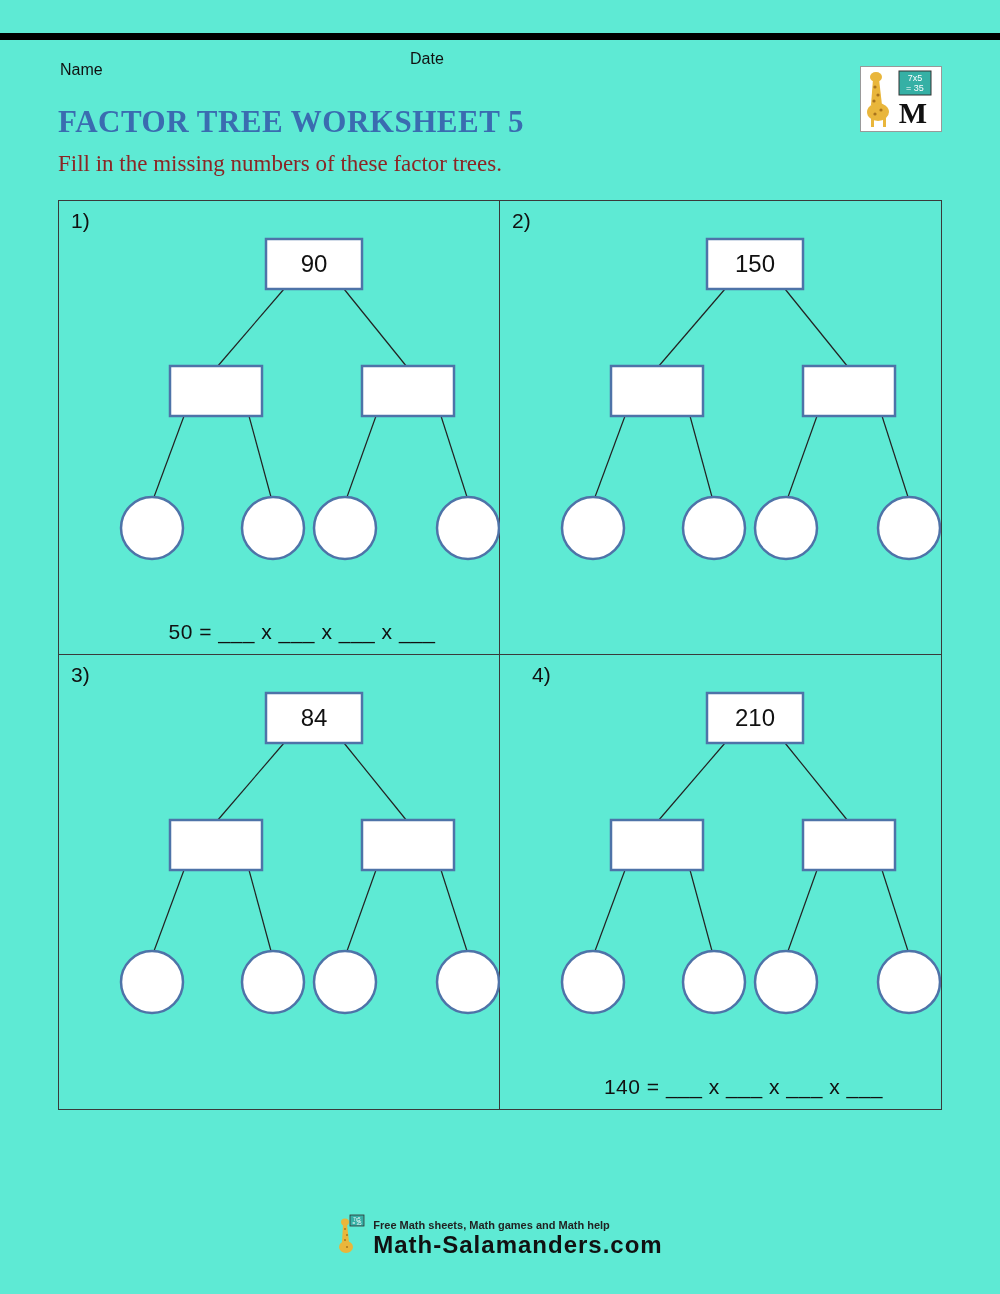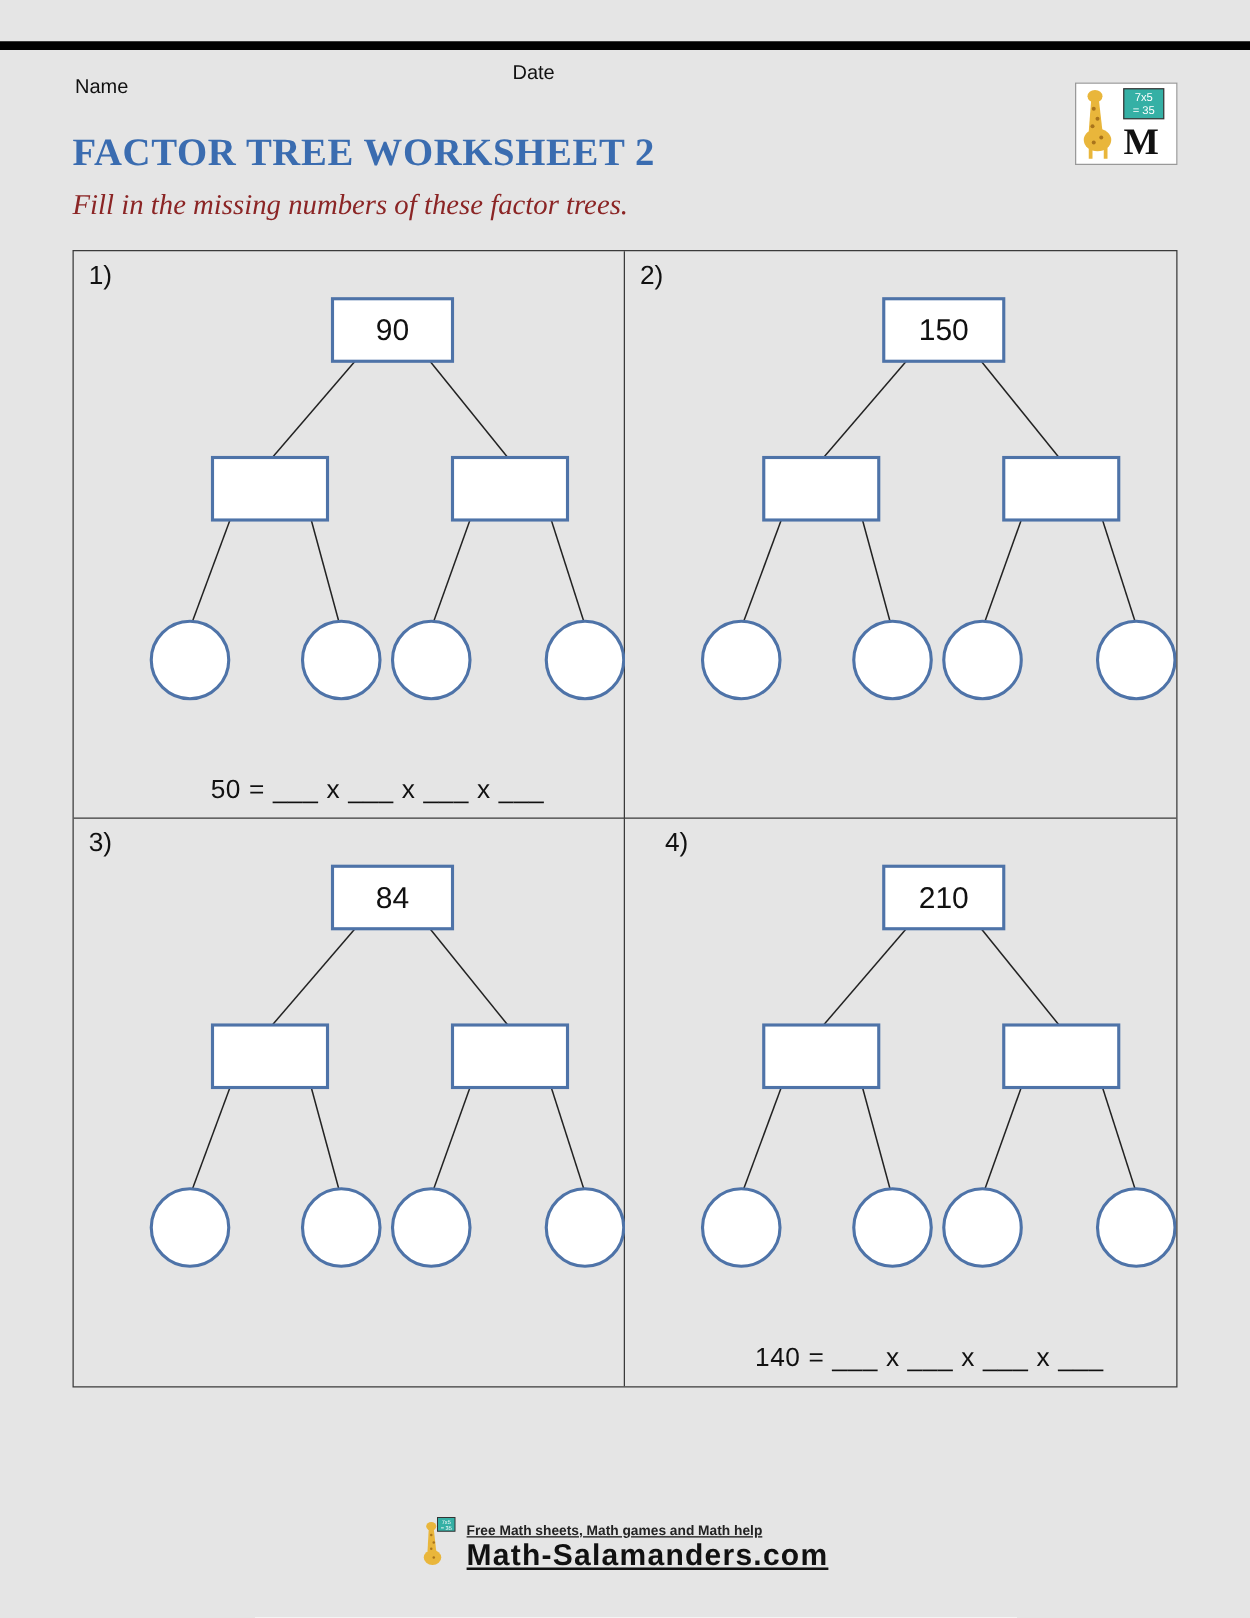--- a/index.html
+++ b/index.html
@@ -1,36 +1,36 @@
 <!DOCTYPE html>
 <html><head>
 <meta charset="utf-8">
 <style>
   html,body { margin:0; padding:0; background:#fff; }
   .page {
-    position:relative; width:1000px; height:1294px; background:#e5e5e5;
+    position:relative; width:1000px; height:1294px; background:#5eead4;
     font-family:"Liberation Sans", sans-serif; overflow:hidden; color:#111;
   }
   .top-rule { position:absolute; top:33px; left:0; width:1000px; height:7px; background:#000; }
   .name-label { position:absolute; top:61px; left:60px; font-size:16px; }
   .date-label { position:absolute; top:50px; left:410px; font-size:16px; }
 
   .header-logo {
     position:absolute; top:66px; left:860px; width:80px; height:64px;
     border:1px solid #999; background:#fff;
   }
 
   .title {
     position:absolute; top:104px; left:58px;
     font-family:"Liberation Serif", serif; font-size:31px; font-weight:600;
     color:#3a6cb0; letter-spacing:0.5px;
   }
   .subtitle {
     position:absolute; top:151px; left:58px;
-    font-family:"Liberation Serif", serif; font-style:italic;
+    font-family:"Liberation Serif", serif; 
     font-size:23px; color:#8b2525;
   }
 
   .grid {
     position:absolute; top:200px; left:58px; width:884px; height:910px;
     border:1.5px solid #3a3a3a; box-sizing:border-box;
     display:grid; grid-template-columns:1fr 1fr; grid-template-rows:1fr 1fr;
   }
   .cell { position:relative; box-sizing:border-box; }
   .cell.c1 { border-right:1.5px solid #3a3a3a; border-bottom:1.5px solid #3a3a3a; }
@@ -41,21 +41,21 @@
   .tree { position:absolute; top:0; left:0; }
   .tree text { font-family:"Liberation Sans", sans-serif; }
   .equation {
     position:absolute; bottom:10px; left:0; width:100%;
     text-align:center; font-size:21px; padding-left:46px; box-sizing:border-box;
     letter-spacing:0.5px;
   }
 
   .footer {
     position:absolute; top:1213px; left:0; width:1000px;
-    display:flex; justify-content:center; align-items:flex-start; gap:8px;text-decoration:underline;
+    display:flex; justify-content:center; align-items:center; gap:8px;
   }
   .footer-text { display:flex; flex-direction:column; }
   .tagline { font-size:11px; font-weight:700; color:#222; margin-top:6px; }
   .site { font-size:24px; font-weight:800; letter-spacing:1px; color:#111; }
 </style>
 </head>
 <body>
 
 <div class="page">
 
@@ -77,21 +77,21 @@
           <circle cx="20" cy="43" r="1.6"></circle>
         <circle cx="14" cy="47" r="1.6"></circle>
       </g>
       <rect x="38" y="4" width="32" height="24" fill="#35b0a5" stroke="#333" stroke-width="1"></rect>
       <text x="54" y="14" text-anchor="middle" font-size="9" fill="#fff">7x5</text>
       <text x="54" y="24" text-anchor="middle" font-size="9" fill="#fff">= 35</text>
       <text x="52" y="56" text-anchor="middle" font-size="30" font-weight="bold" font-family="Liberation Serif, serif" fill="#111">M</text>
     </svg>
   </div>
 
-  <div class="title">FACTOR TREE WORKSHEET 2</div>
+  <div class="title">FACTOR TREE WORKSHEET 5</div>
   <div class="subtitle">Fill in the missing numbers of these factor trees.</div>
 
   <div class="grid">
 
     <div class="cell c1">
       <div class="problem-label">1)</div>
       <svg class="tree" width="441" height="360" viewBox="0 0 441 360">
         <g stroke="#222" stroke-width="1.2">
           <line x1="225" y1="88" x2="158" y2="166"></line>
             <line x1="285" y1="88" x2="348" y2="166"></line>

